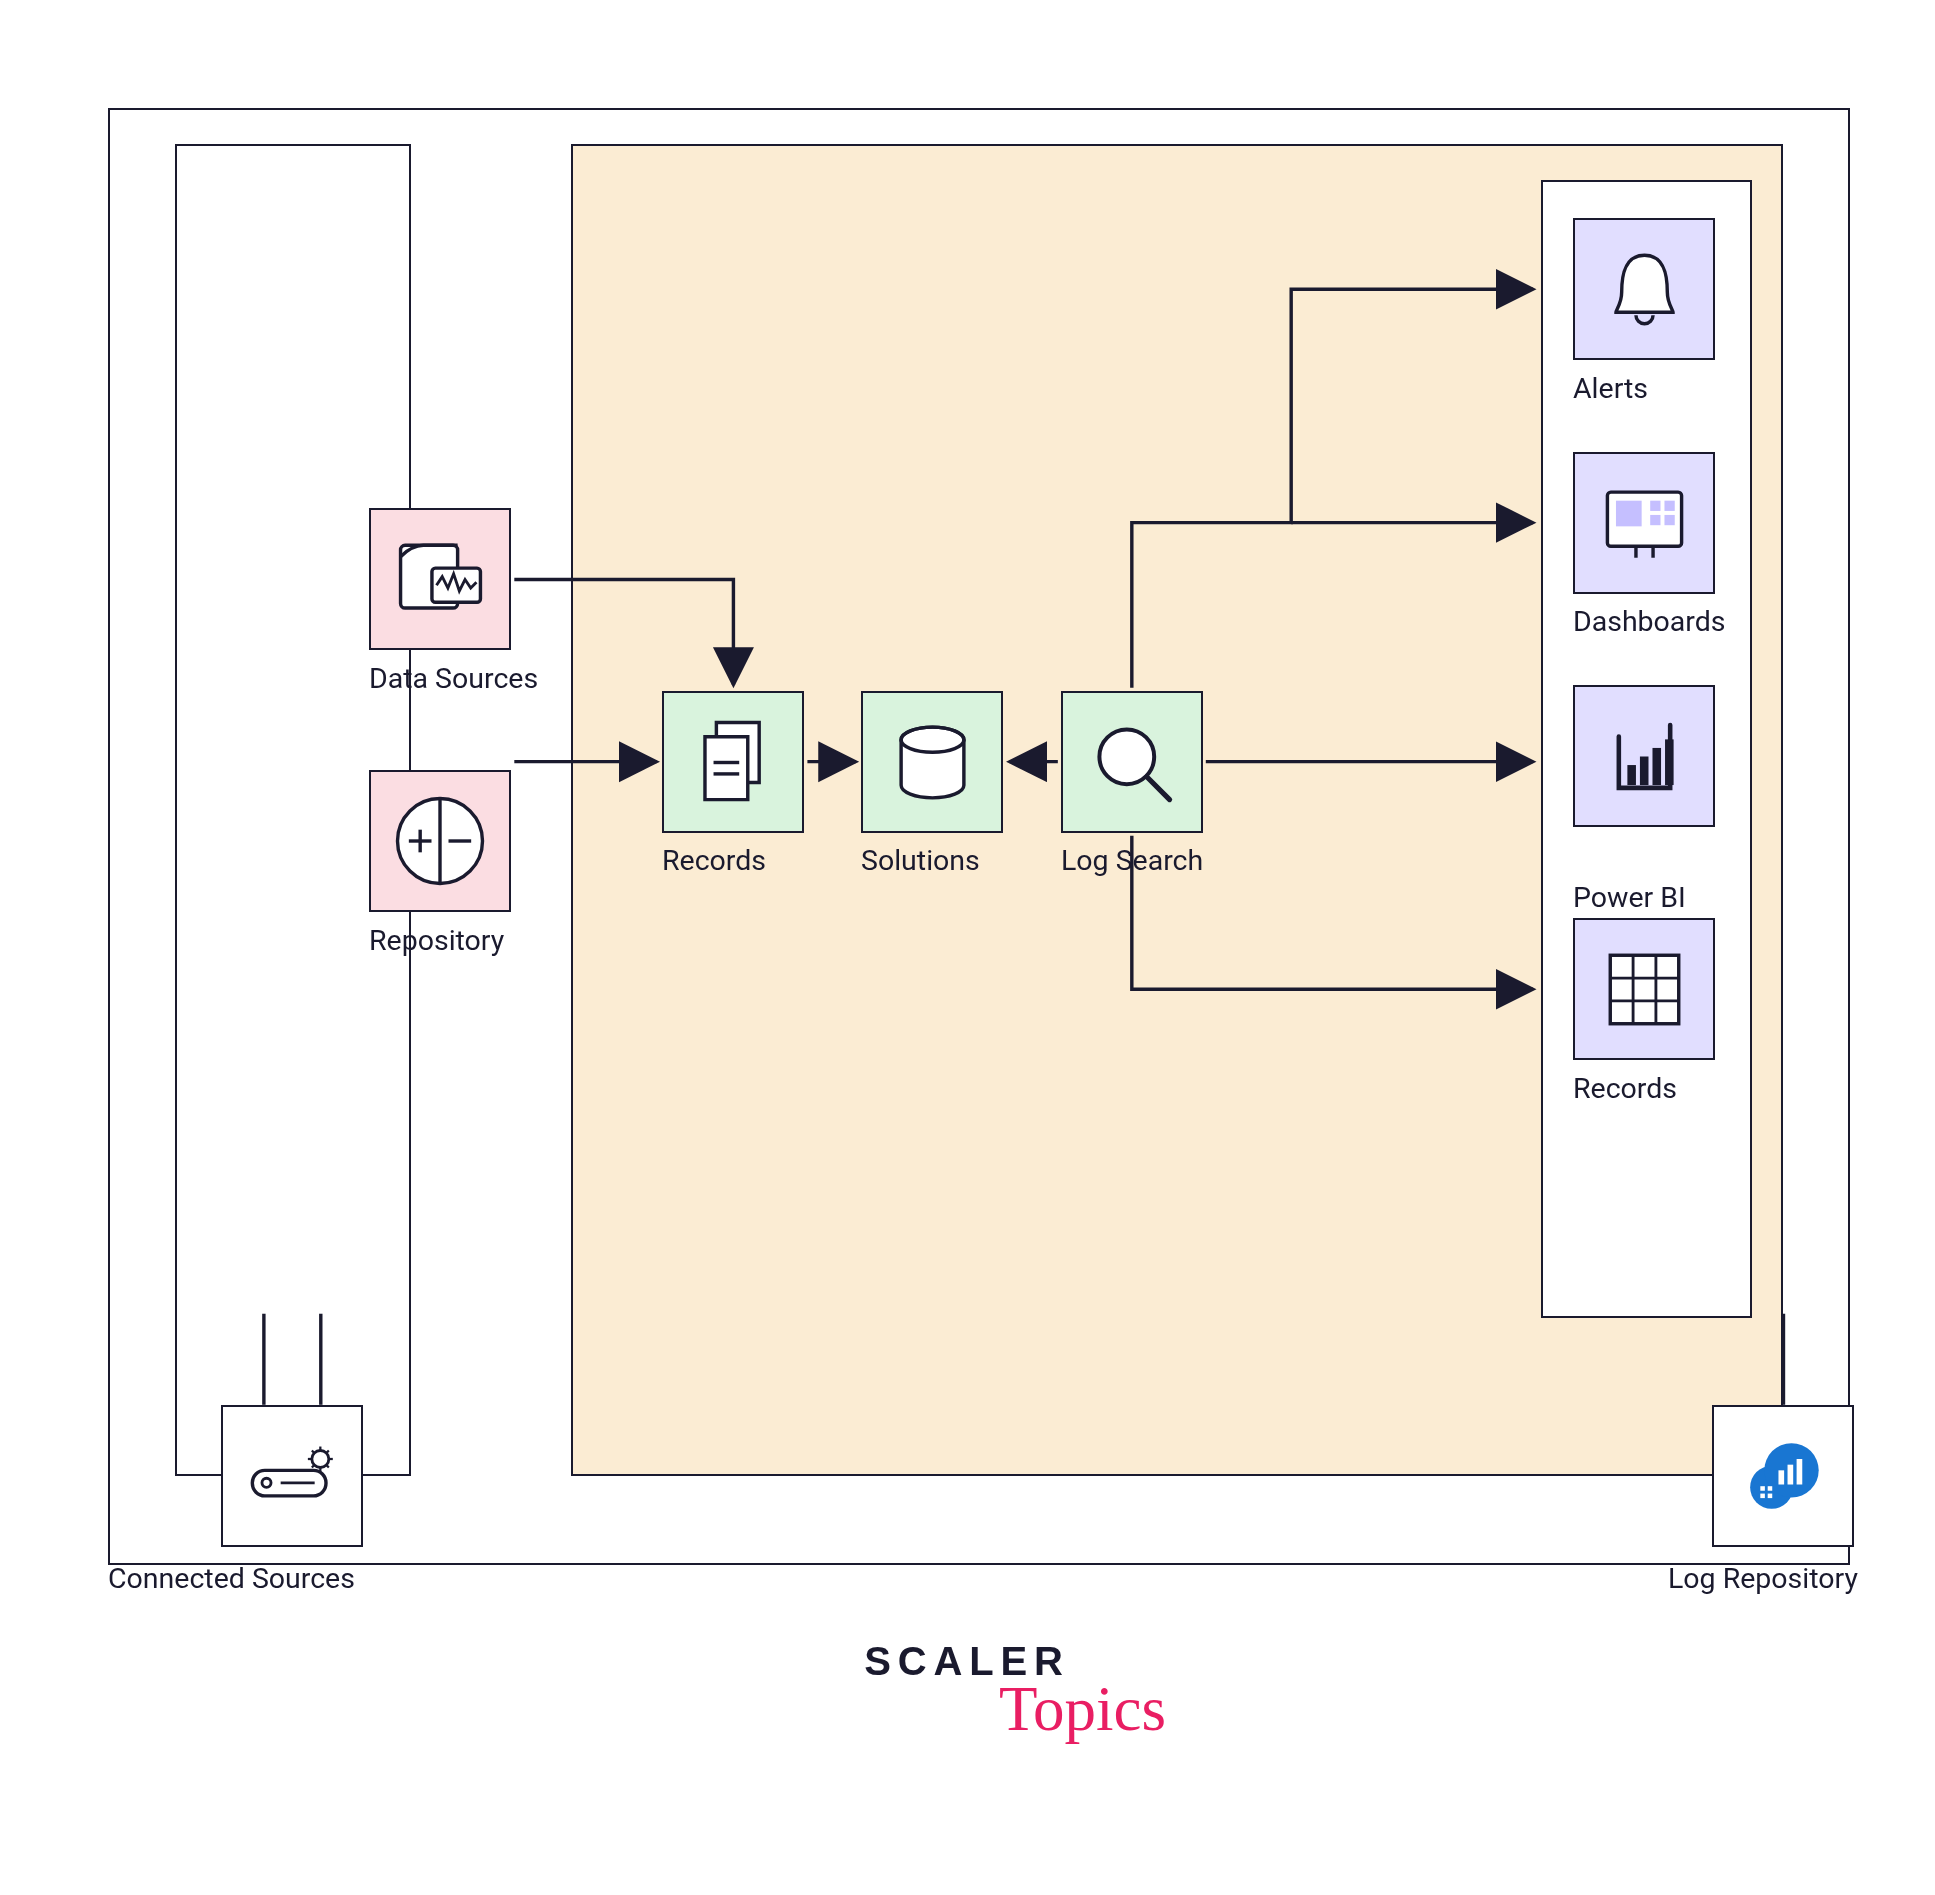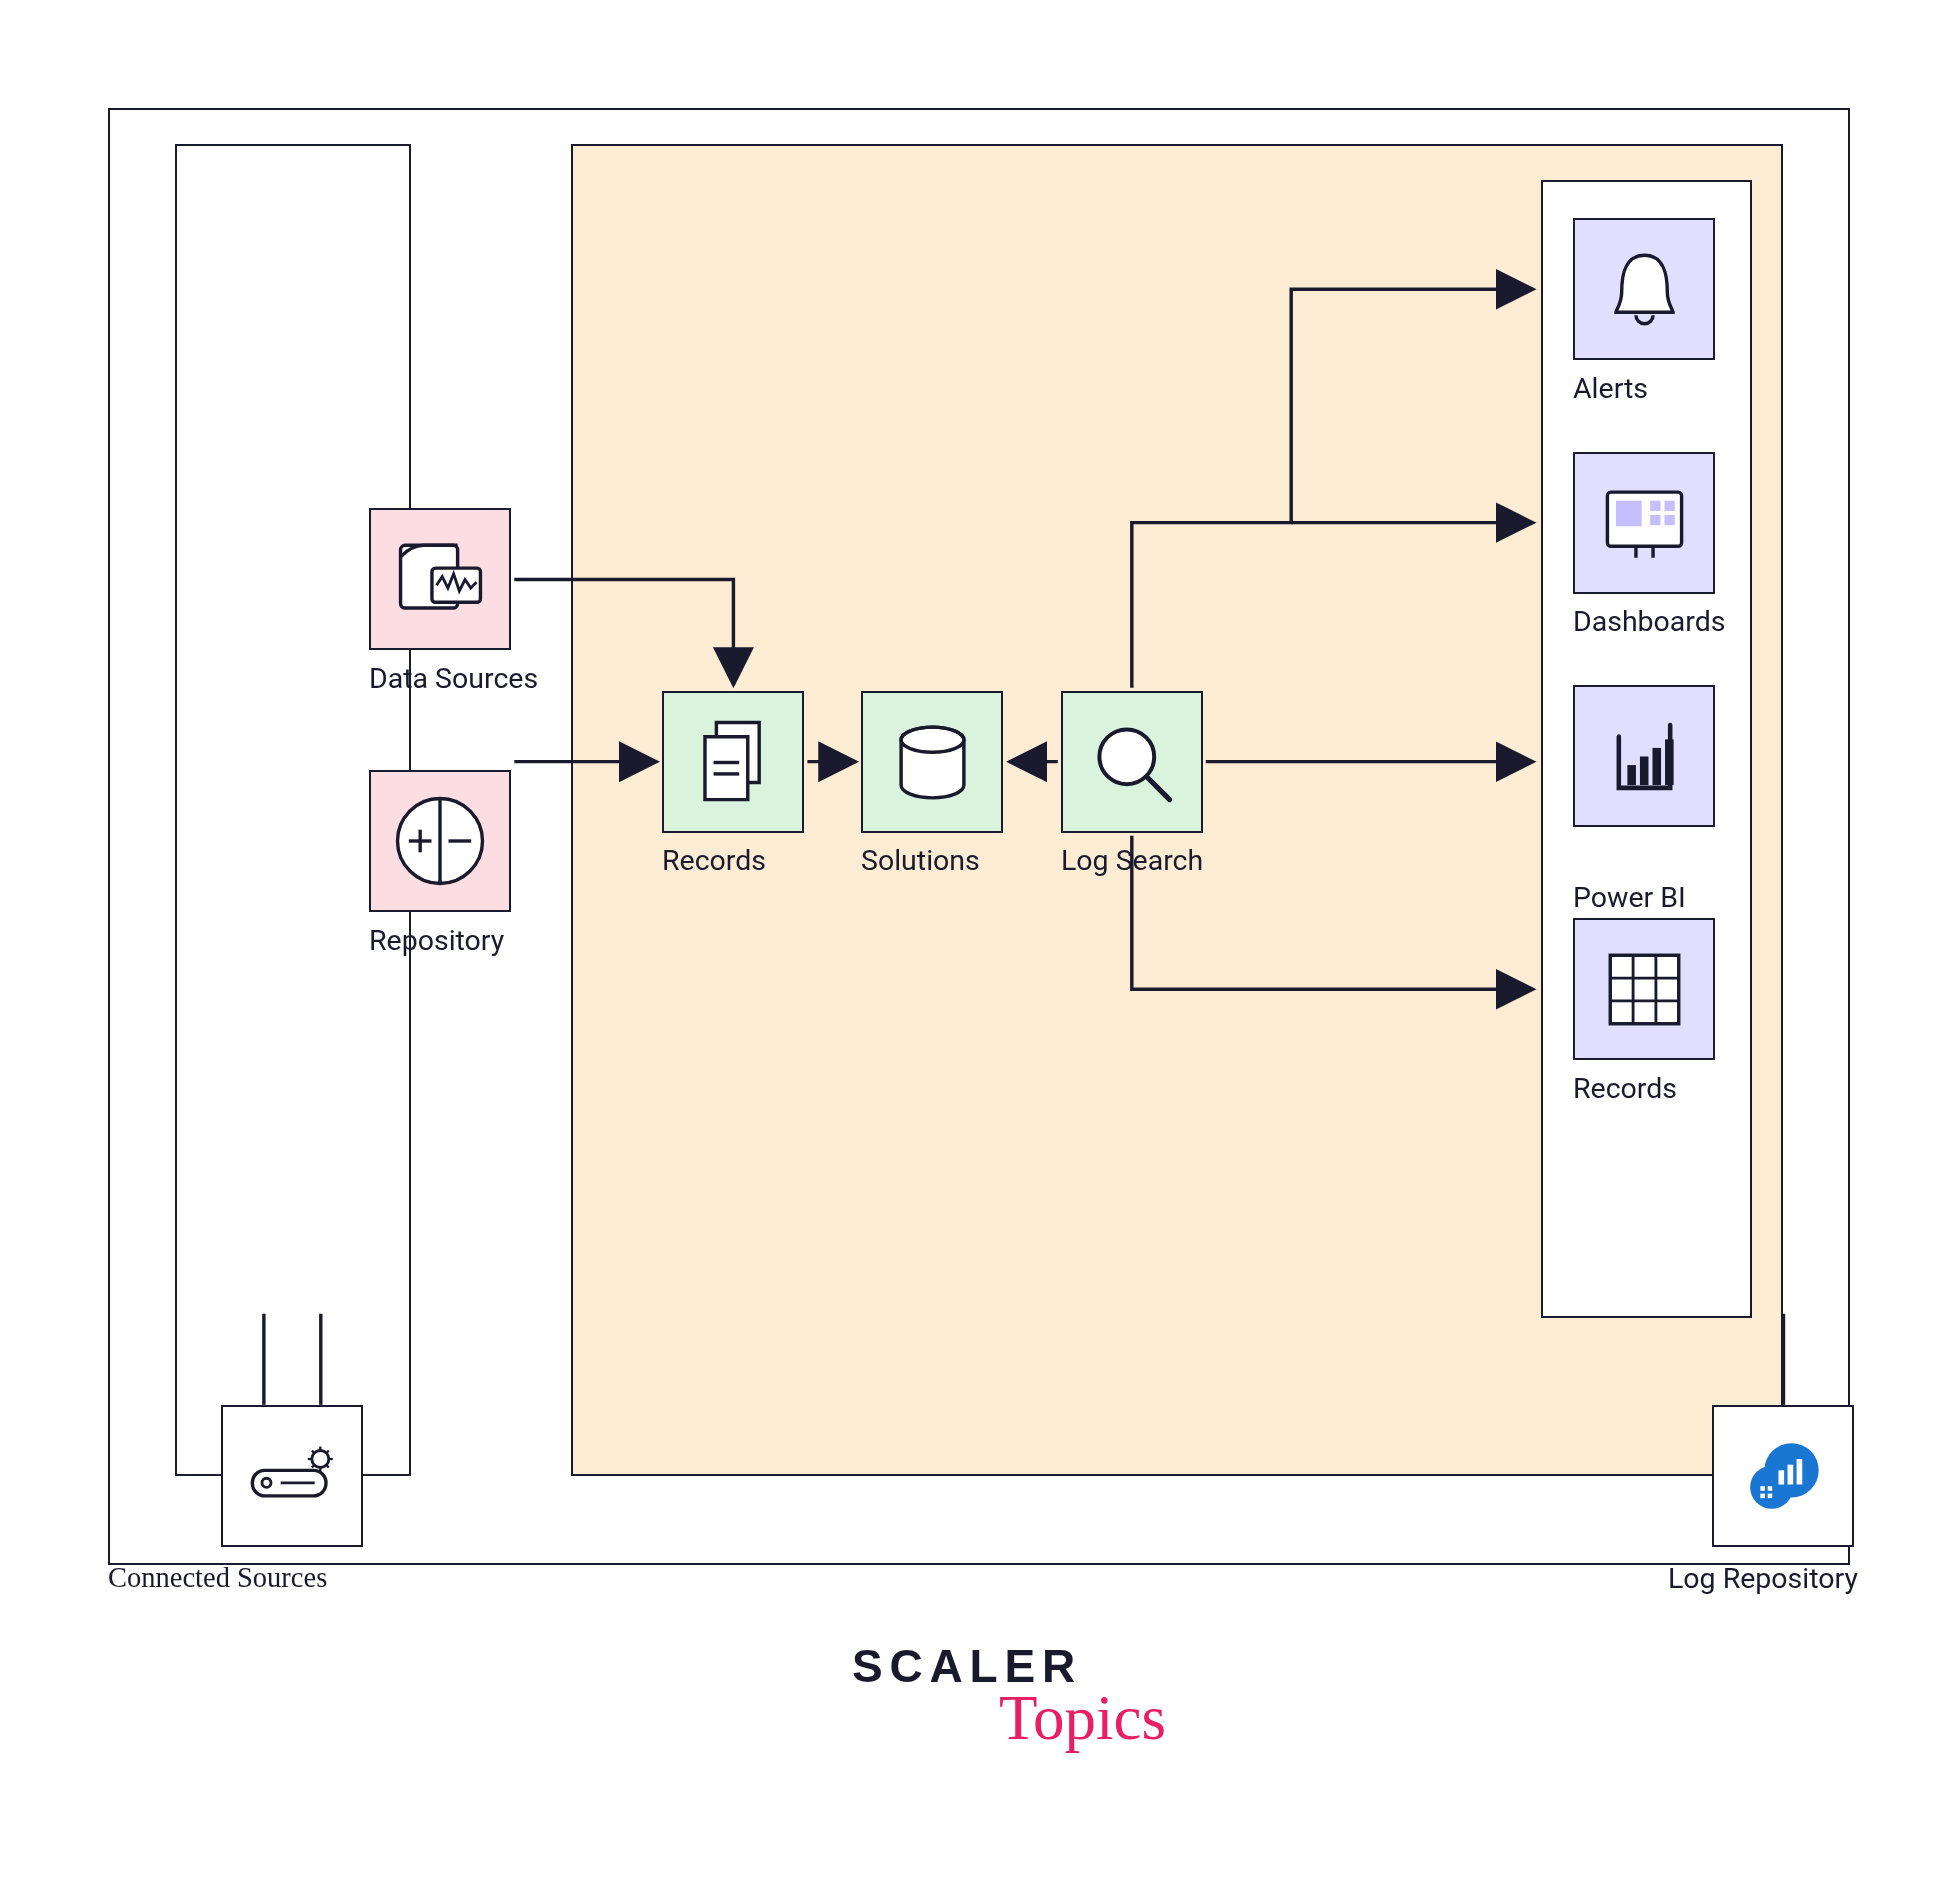--- a/index.html
+++ b/index.html
@@ -84,21 +84,21 @@
   .logo {
     position: absolute;
     left: 768px;
     top: 1639px;
     text-align: center;
     width: 398px;
   }
   .logo-scaler {
     font-family: Arial, sans-serif;
     font-weight: 700;
-    font-size: 46px;
+    font-size: 40px;
     letter-spacing: 6.8px;
     color: #1a1a2e;
   }
   .logo-topics {
     font-family: "Brush Script MT", cursive;
     font-size: 63px;
     color: #e91e63;
     margin-top: -11.4px;
     text-align: right;
   }
@@ -269,21 +269,21 @@
         <path d="M2075 725 L2500 725" marker-end="url(#ah)"></path>
 
         <path d="M1795 1275 L1795 1545 L2500 1545" marker-end="url(#ah)"></path>
 
         <path d="M2940 2275 L2940 2115"></path>
       </g>
     </svg>
 
   </div>
 
-  <div class="label" style="left:108px; top:1562px;font-family:Liberation Serif, serif;">Connected Sources</div>
+  <div class="label" style="left:108px; top:1562px;">Connected Sources</div>
   <div class="label" style="left:1668px; top:1562px;">Log Repository</div>
 
   <div class="logo">
     <div class="logo-scaler">SCALER</div>
     <div class="logo-topics">Topics</div>
   </div>
 
 </div>
 
 

